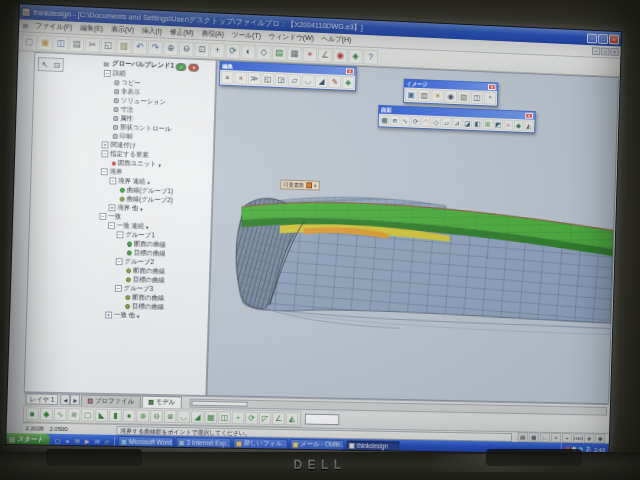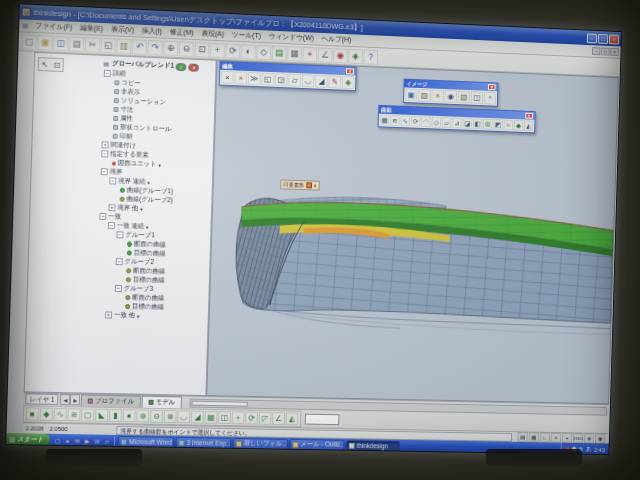--- a/index.html
+++ b/index.html
@@ -606,14 +606,17 @@
         <span class="ime">あ</span>
         <span class="clock">2:43</span>
       </span>
     </div>
 
     <div class="sheen"></div>
   </div>
 
   <div class="hinge l"></div>
   <div class="hinge r"></div>
+  <div class="bezel-bottom">
+    <div class="dell">DELL</div>
+  </div>
   <div class="vignette"></div>
 </div>
 
 </body></html>

